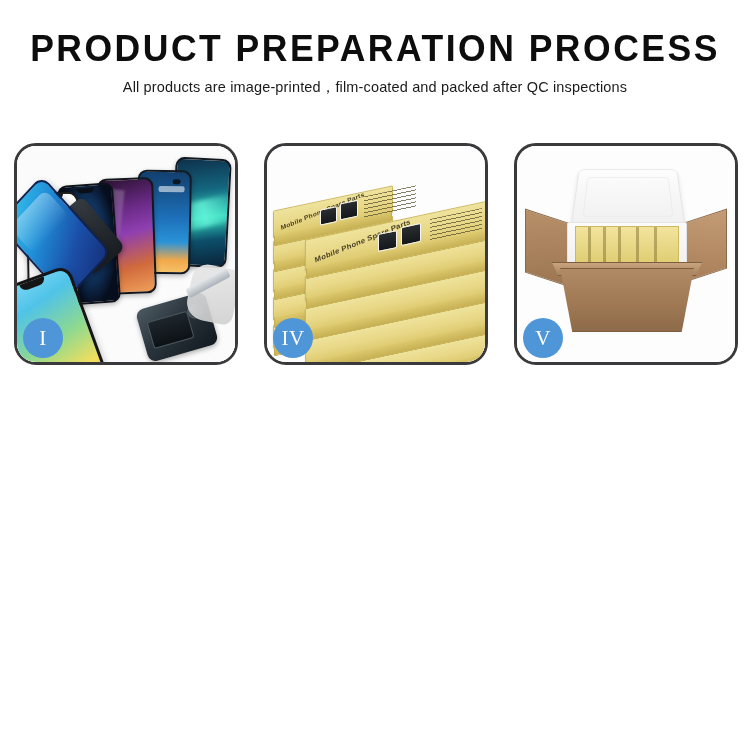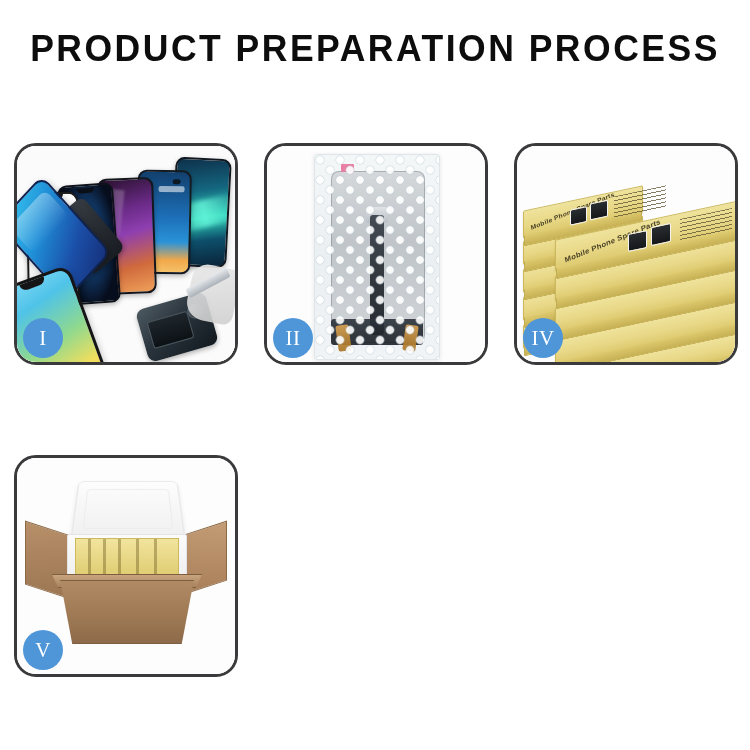--- a/index.html
+++ b/index.html
@@ -496,20 +496,21 @@
     border-radius:2px;
   }
   .c-tab1{ left:26px; top:70px; transform: rotate(-4deg); }
   .c-tab2{ left:30px; top:136px; transform: rotate(-4deg); }
 </style>
 </head>
 <body>
 
 <div class="header">
   <div class="title">PRODUCT PREPARATION PROCESS</div>
+  <div class="subtitle">All products are image-printed，film-coated and packed after QC inspections</div>
 </div>
 
 <div class="grid">
 
   <div class="panel">
     <div class="stage">
       <div class="p1-bg"></div>
 
       <div class="phone-fan">
         <div class="ph ph-e"></div>
@@ -537,35 +538,20 @@
         <div class="batt"></div>
         <div class="lens"></div>
       </div>
       <div class="hand"></div>
       <div class="tweezer"></div>
 
     </div>
     <div class="badge">I</div>
   </div>
 
-  <div class="panel">
-    <div class="stage">
-      <div class="bubblebag">
-        <div class="bagpart"></div>
-        <div class="bagconn"></div>
-        <div class="bagflex"></div>
-        <div class="bagbottom"></div>
-        <div class="bagtab l"></div>
-        <div class="bagtab r"></div>
-        <div class="pinklabel"></div>
-        <div class="bubbles"></div>
-      </div>
-    </div>
-    <div class="badge">II</div>
-  </div>
 
 
   <div class="panel">
     <div class="stage">
       <div class="stack">
 
         <div class="sbox sb-l5">
             <div class="side"></div>
           </div>
         <div class="sbox sb-l4">

